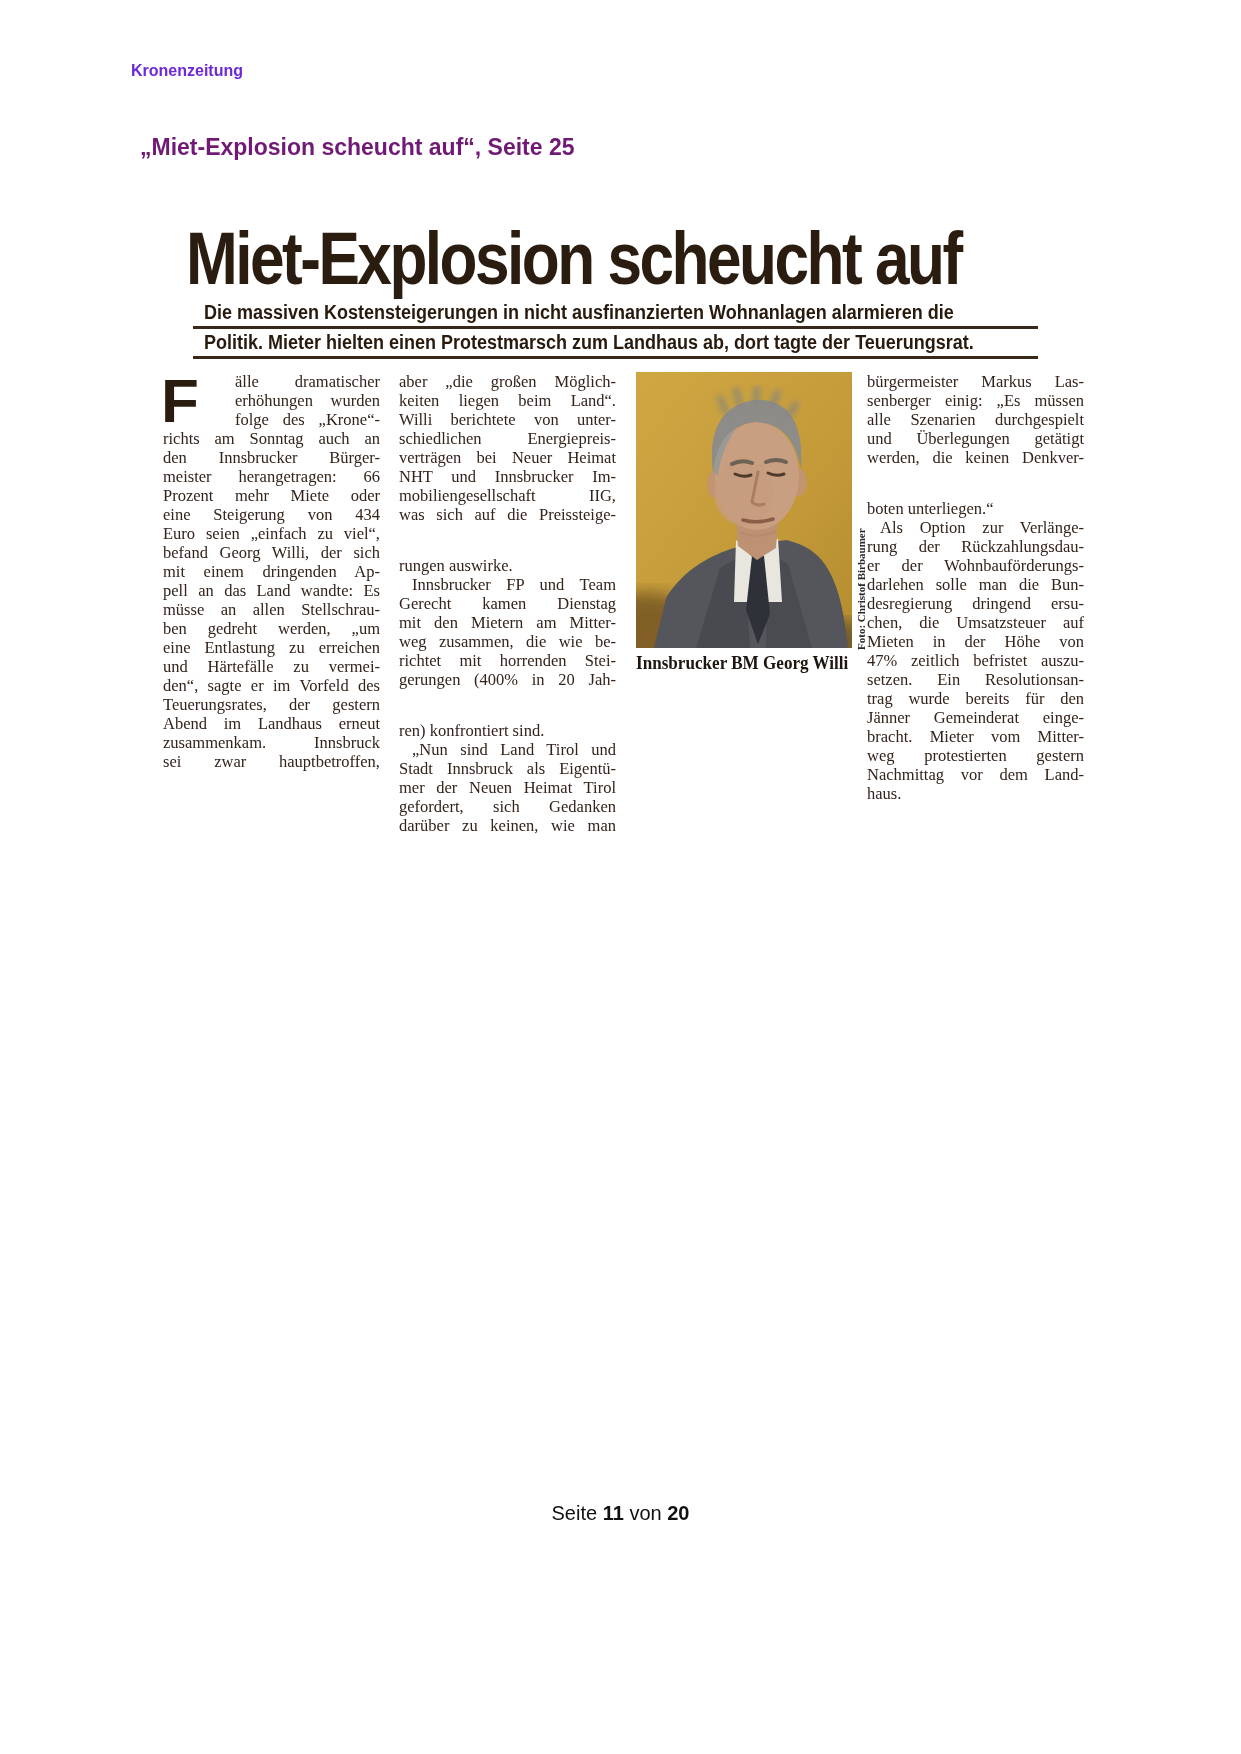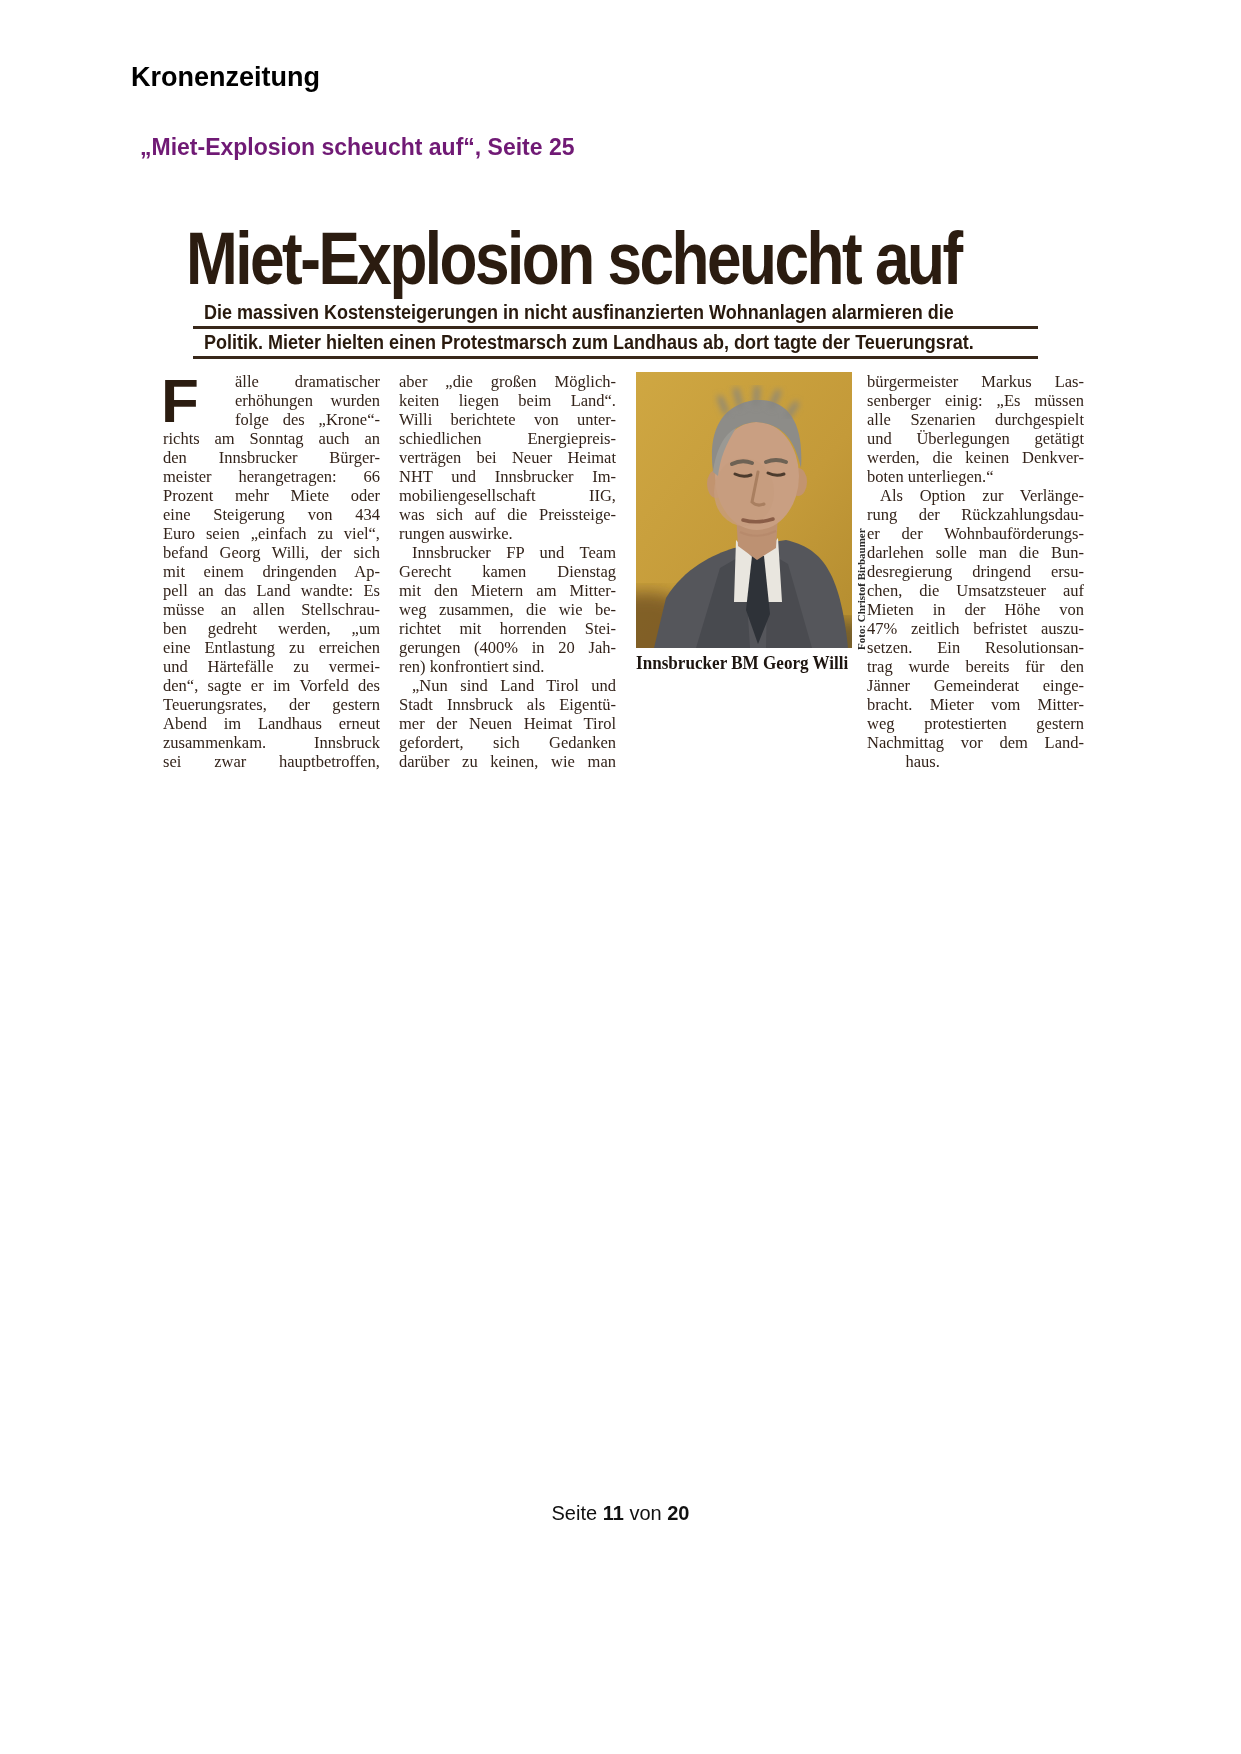--- a/index.html
+++ b/index.html
@@ -2,21 +2,21 @@
 <html><head>
 <meta charset="utf-8">
 <style>
   html,body { margin:0; padding:0; background:#ffffff; }
   .page {
     position:relative; width:1241px; height:1754px; background:#ffffff;
     font-family:"Liberation Sans", sans-serif; overflow:hidden;
   }
   .src-label {
     position:absolute; left:131px; top:62px;
-    font-size:27px; font-weight:bold; color:#000000;
+    font-size:16px; font-weight:bold; color:#6d28d9;
   }
   .ref-line {
     position:absolute; left:140px; top:134px;
     font-size:23px; font-weight:bold; color:#701a75;
   }
   
   .headline {
     position:absolute; left:186px; top:216px;
     font-size:74px; font-weight:bold; color:#2b1c10;
     letter-spacing:-3px; white-space:nowrap;
@@ -34,42 +34,42 @@
   .rule2 { top:356px; }
 
   .body-area { position:absolute; left:163px; top:372px; width:925px; height:420px; }
   .column { position:absolute; top:0; width:217px; color:#33231a;
             font-family:"Liberation Serif", serif; font-size:16.5px; }
   .col1 { left:0; }
   .col2 { left:236px; }
   .col3 { left:473px; }
   .col4 { left:704px; }
   .bl { height:19px; line-height:19px; text-align:justify; text-align-last:justify; overflow:hidden; }
-  .bl.end { text-align-last:left; }
+  .bl.end { text-align-last:left;margin-top:32px; }
   .bl.ind { text-indent:13px; }
   .bl.dc-off { margin-left:72px; }
   .dropcap {
     position:absolute; left:-2px; top:0px; width:46px; height:57px;
     font-family:"Liberation Sans", sans-serif; font-weight:bold;
     font-size:62px; line-height:57px; color:#2b1c10;
   }
   .photo-figure { position:relative; width:216px; height:276px; }
   .photo-figure svg { display:block; }
   .photo-credit {
     position:absolute; left:219px; top:118px; height:160px;
     writing-mode:vertical-rl; transform:rotate(180deg);
     font-size:11px; font-weight:bold; color:#2a2a2a; letter-spacing:0px;
     white-space:nowrap;
   }
   .photo-caption {
     margin-top:5px; font-size:18px; font-weight:bold; color:#1d1510;
     white-space:nowrap; transform:scaleX(0.95); transform-origin:left top;
   }
   .col3-lines { margin-top:22px; }
-  .author-line { display:flex; justify-content:center; text-align-last:left; }
+  .author-line { display:flex; justify-content:flex-start; text-align-last:left; }
   .author {
     font-family:"Liberation Sans", sans-serif; font-weight:bold;
     font-size:15px; color:#1d1510;margin-top:21px;
   }
   .footer {
     position:absolute; left:0; top:1502px; width:1241px; text-align:center;
     font-size:20px; color:#111;
   }
   .footer b { font-weight:bold; }
 </style>

